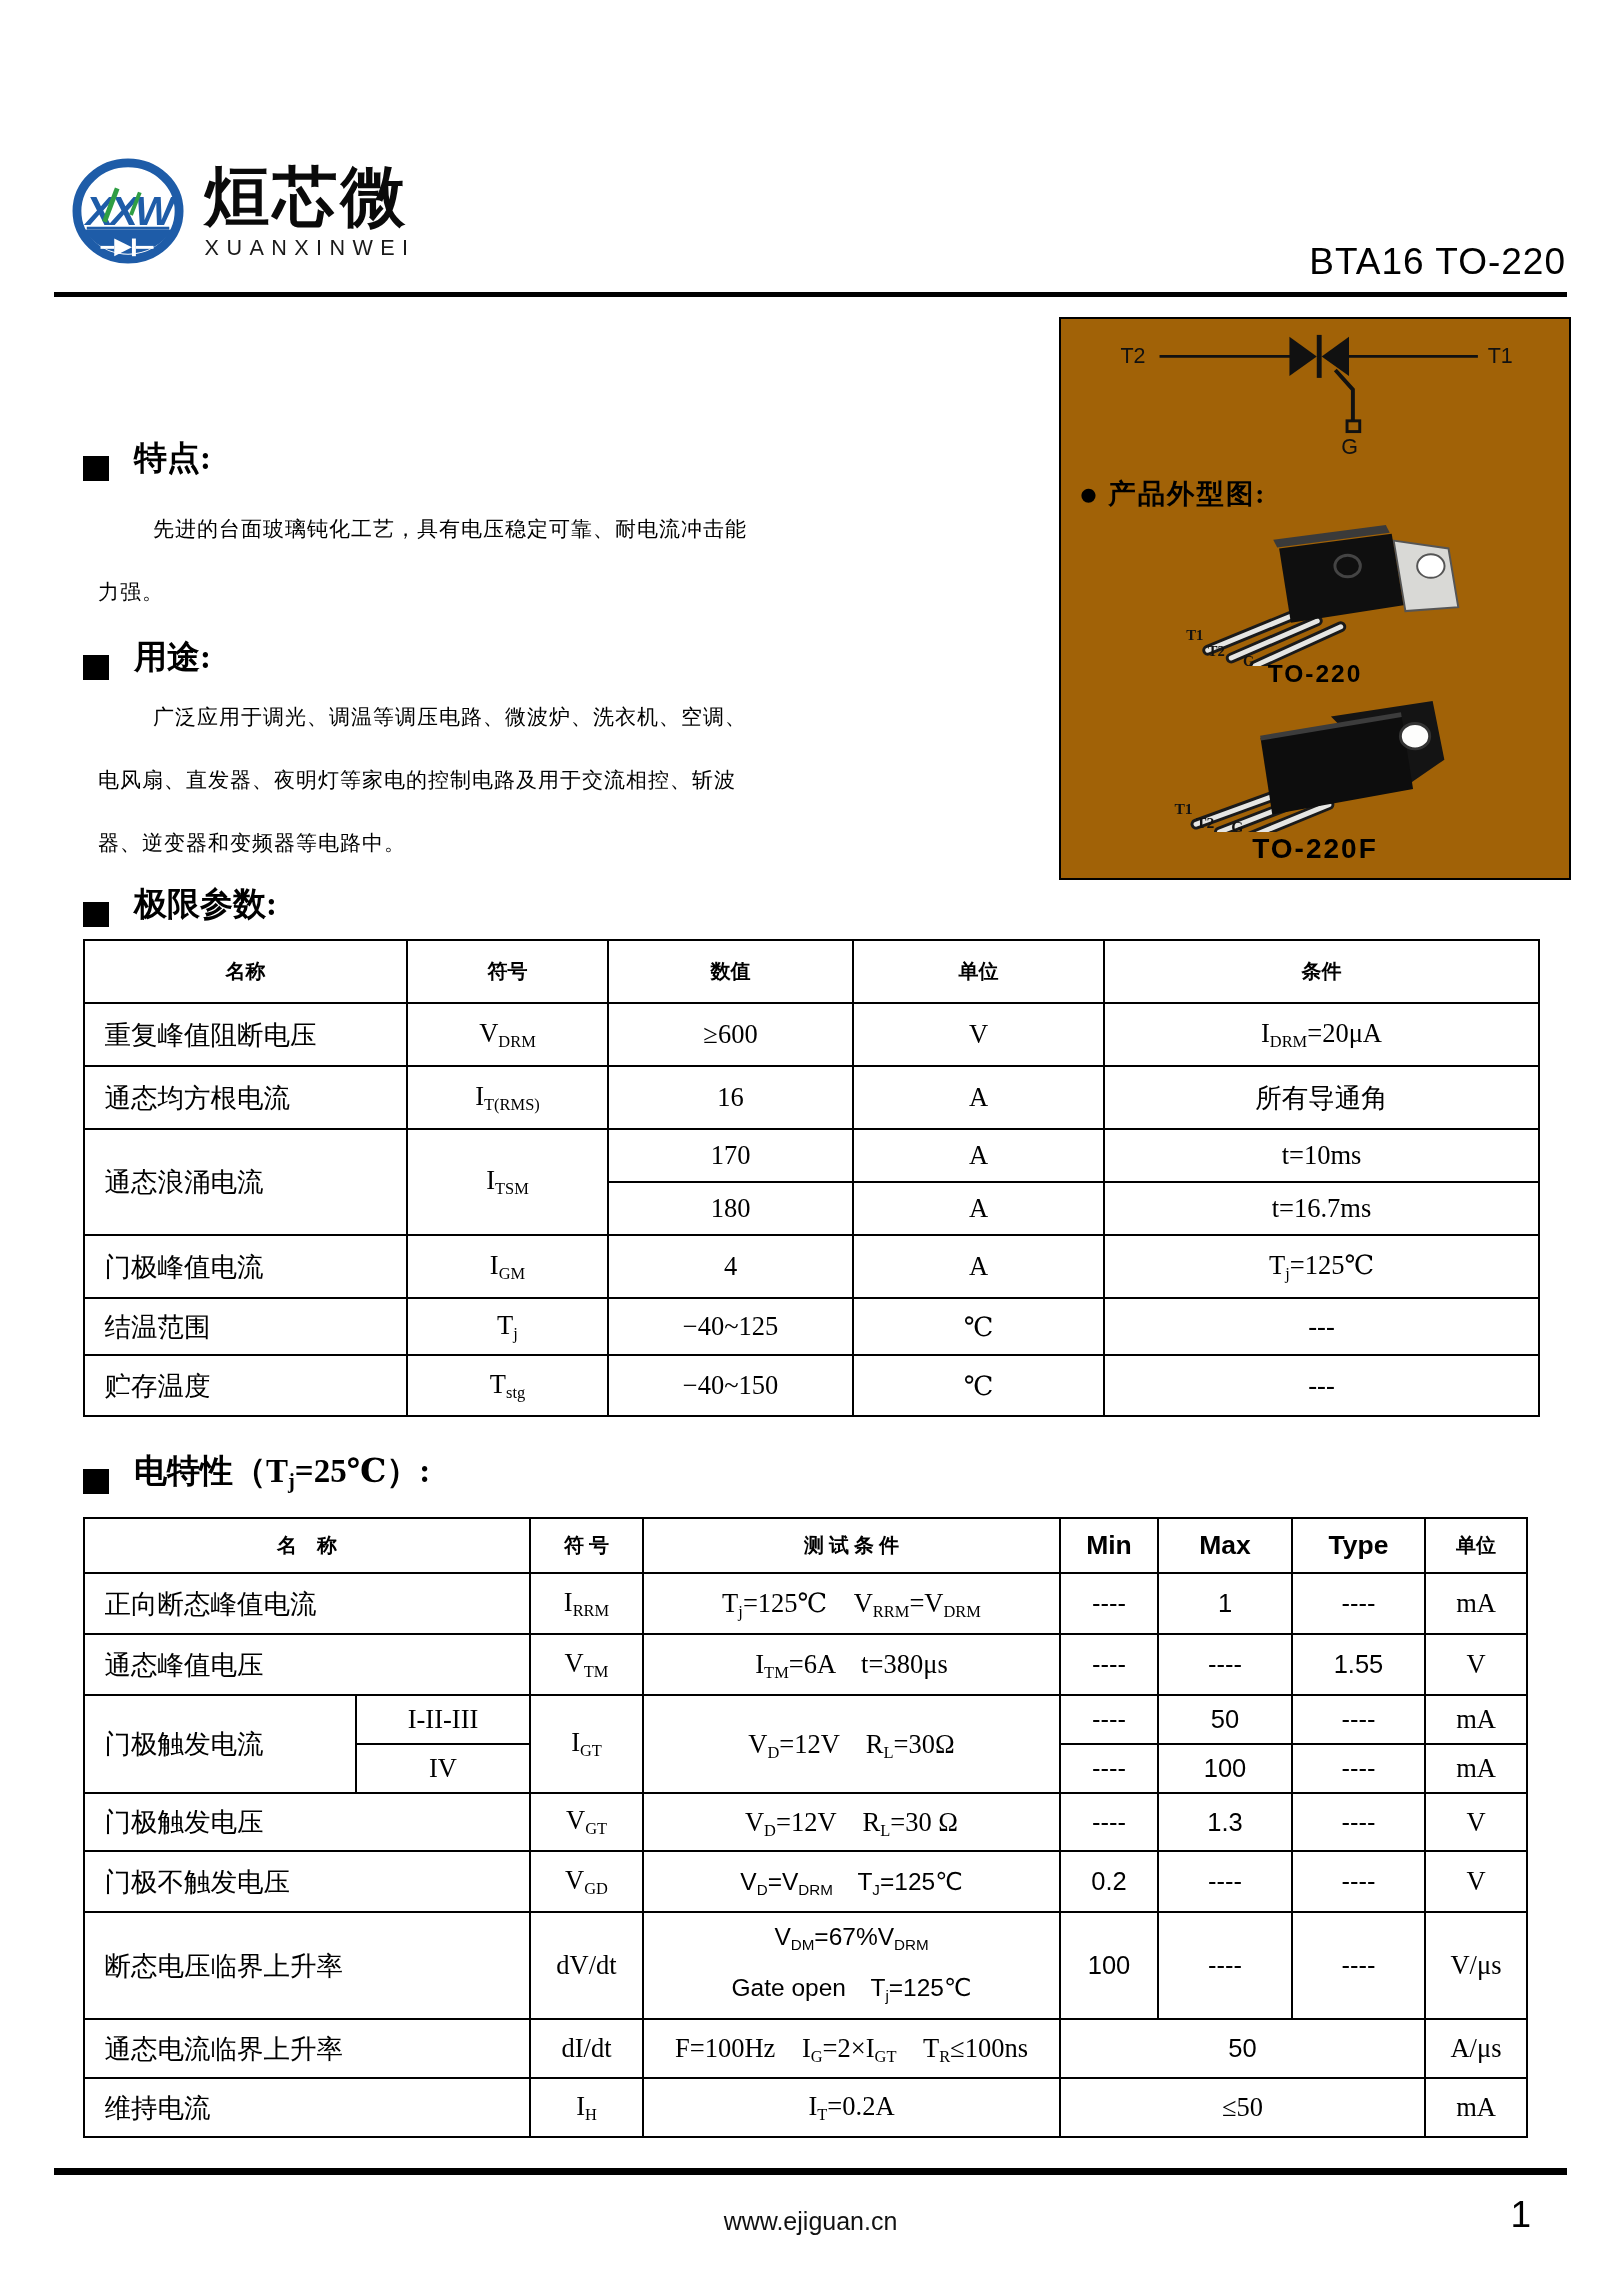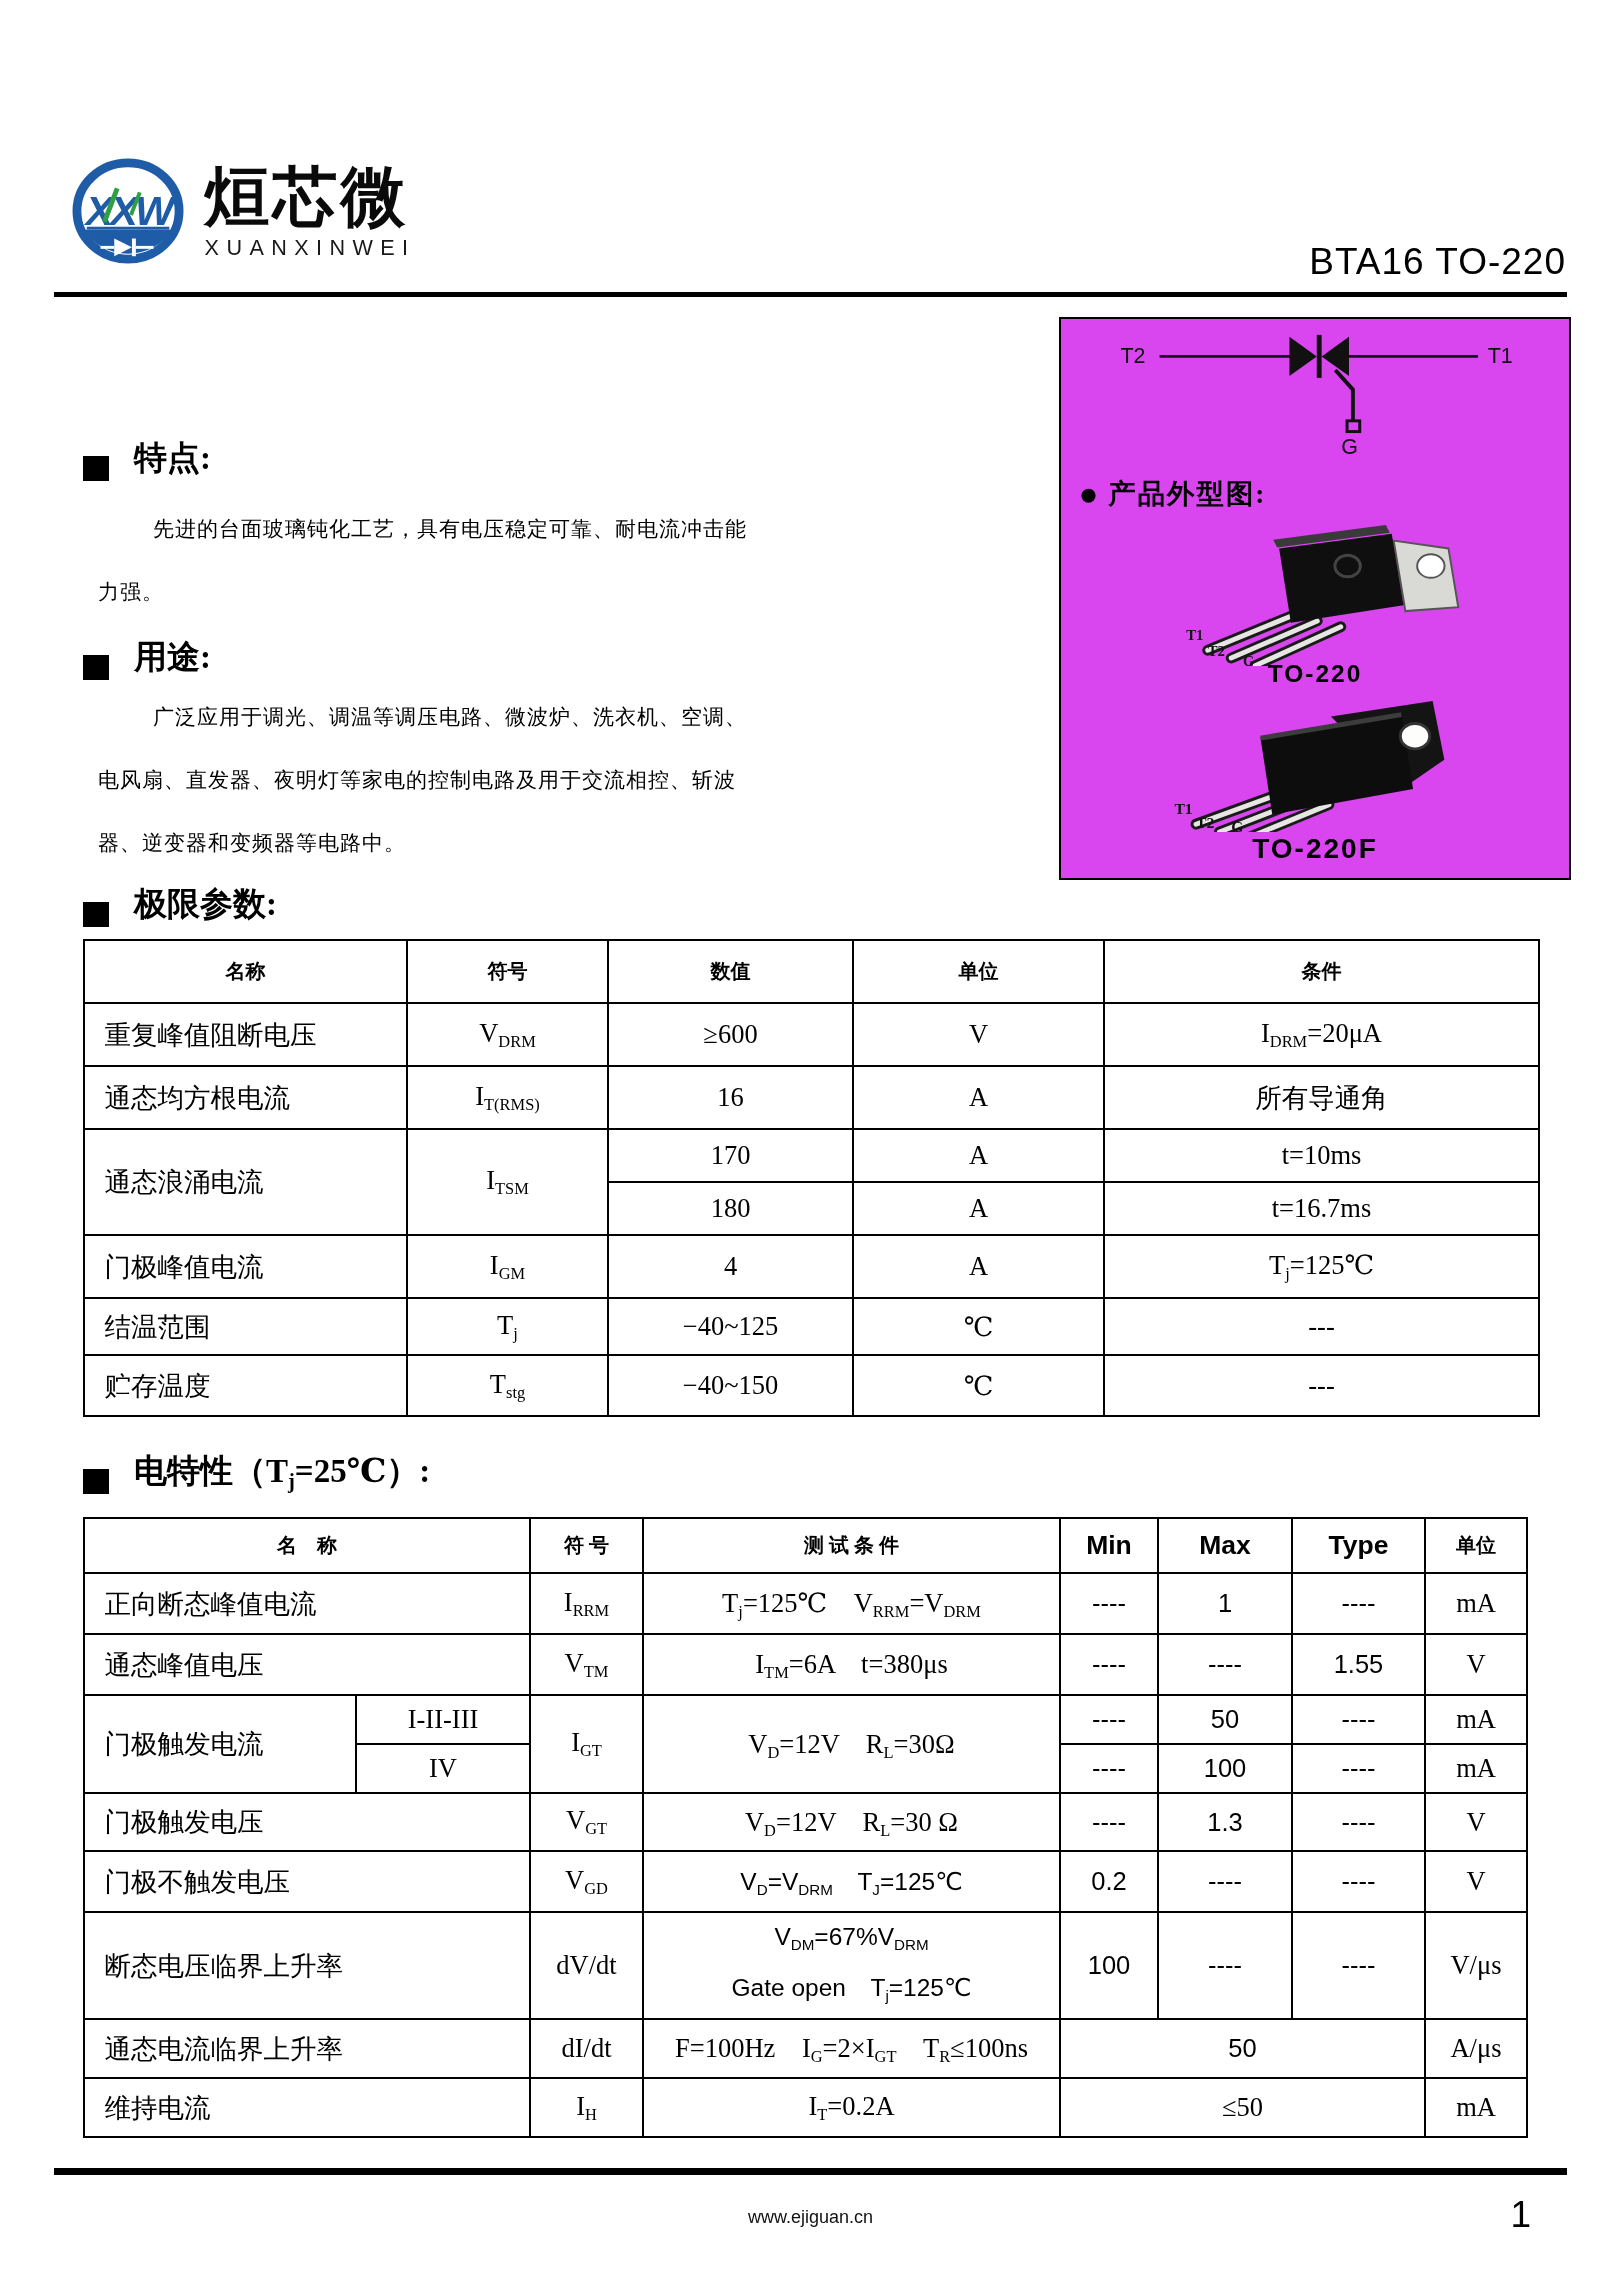--- a/index.html
+++ b/index.html
@@ -27,21 +27,21 @@
   .h-features{left:83px;top:436px}
   .h-apps{left:83px;top:635px}
   .h-limits{left:83px;top:882px}
   .h-elec{left:83px;top:1449px}
   .body-text{font-size:21px;line-height:63px;white-space:pre-line;
              text-indent:55px;width:961px;letter-spacing:1px}
   .features-body{left:98px;top:498px}
   .apps-body{left:98px;top:686px}
 
   
-  .pkg-box{left:1059px;top:317px;width:512px;height:563px;border:2.9px solid #000;background:#d946ef}
+  .pkg-box{left:1059px;top:317px;width:512px;height:563px;border:2.9px solid #000;background:#a16207}
   .pkg-box .inner{position:relative;width:100%;height:100%}
   .tsym{position:absolute;left:7.8px;top:11.8px}
   .outline-label{position:absolute;left:17.6px;top:157px;font-size:27.4px;font-weight:bold;
                  display:flex;align-items:center;gap:7.8px;letter-spacing:2px}
   .dot{font-size:33px;line-height:1}
   .pkg1{position:absolute;left:86px;top:200px}
   .pkg2{position:absolute;left:78px;top:380px}
   .pkg-cap{position:absolute;left:0;width:100%;text-align:center;font-weight:bold;
            font-family:"Liberation Sans","DejaVu Sans",sans-serif;letter-spacing:2px}
   .cap1{top:341px;font-size:24.5px}
@@ -56,21 +56,21 @@
   sub{font-size:62%;vertical-align:-0.3em}
   .t1{left:83px;top:939px;width:1456px}
   .t2{left:83px;top:1517px;width:1443px}
   .t2 th.en{font-family:"Liberation Sans","DejaVu Sans",sans-serif;font-size:26.5px}
   td.val{font-family:"Liberation Sans","DejaVu Sans",sans-serif;font-size:25.5px}
   td.c-sans{font-family:"Liberation Sans","DejaVu Sans",sans-serif;font-size:24.5px}
   td.cond2{line-height:43px}
 
   
   .footer-url{left:0;top:2207px;width:100%;text-align:center;
-              font-family:"Liberation Sans","DejaVu Sans",sans-serif;font-size:18px;color:#111}
+              font-family:"Liberation Sans","DejaVu Sans",sans-serif;font-size:25px;color:#111}
   .page-num{right:90px;top:2194px;font-family:"Liberation Sans","DejaVu Sans",sans-serif;font-size:37px}
 </style>
 </head>
 <body>
 
 <div class="page">
 
   <div class="abs logo">
     <svg width="116" height="110" viewBox="0 0 118 112">
       <ellipse cx="58" cy="55" rx="52" ry="49" fill="none" stroke="#1e5ca8" stroke-width="9"></ellipse>

